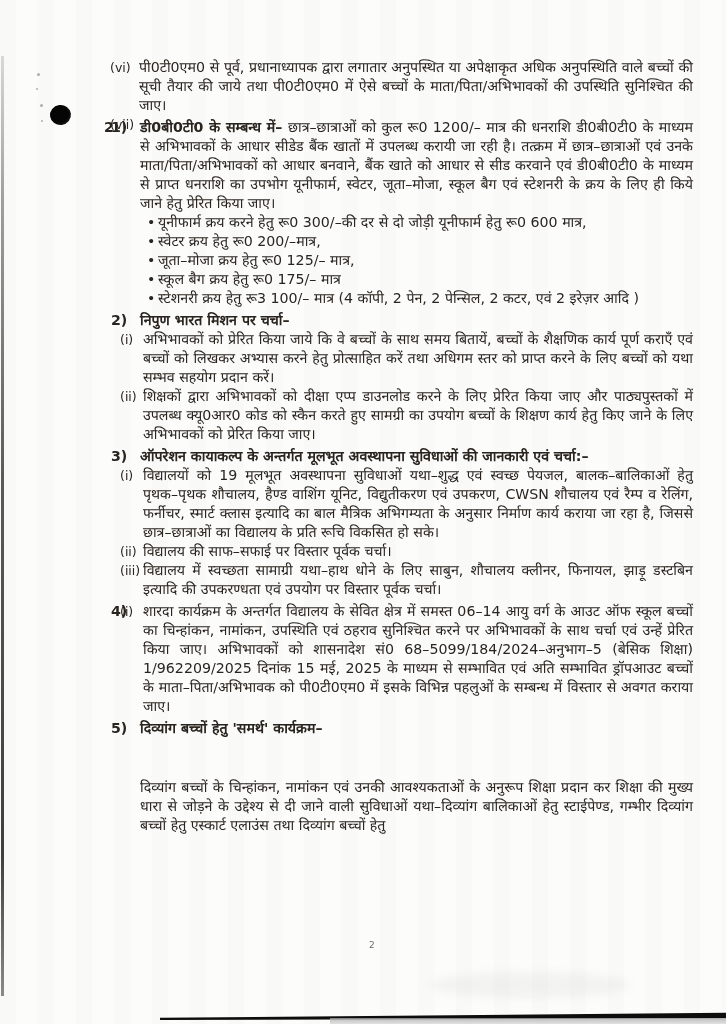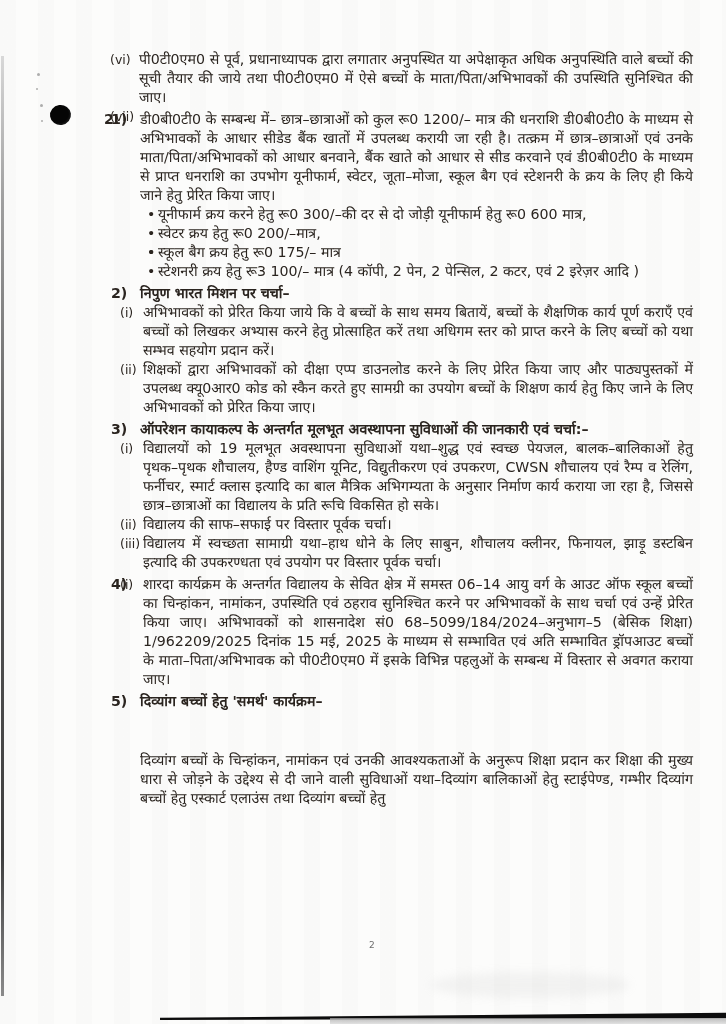--- a/index.html
+++ b/index.html
@@ -5,36 +5,36 @@
   html,body{margin:0;padding:0;}
   body{
     width:726px;height:1024px;position:relative;overflow:hidden;
     background:#fcfcfb;
     font-family:"DejaVu Sans","Liberation Sans",sans-serif;
   }
   .sheet{position:absolute;inset:0;background:
     repeating-linear-gradient(90deg, rgba(0,0,0,0.012) 0 16px, rgba(0,0,0,0) 16px 38px),
     #fcfcfb;}
   .content{
-    position:absolute;left:104px;top:50px;width:589px;
+    position:absolute;left:104px;top:58px;width:589px;
     color:#2a241f;font-size:14.2px;line-height:19px;text-align:justify;
   }
   .blk{position:relative;margin:0;}
   .lbl{position:absolute;top:0;}
   .item-roman{padding-left:35px;}
   .item-roman .lbl{left:6px;font-size:12.5px;}
   .sec-head{padding-left:22px;font-weight:700;margin-top:3px;text-align:left;}
   .sec-head .lbl{left:0;}
   .point{padding-left:36px;margin-top:2px;}
   .point .lbl{left:7px;font-weight:700;}
   .point-head{padding-left:36px;font-weight:700;margin-top:3px;text-align:left;}
   .point-head .lbl{left:7px;}
   .sub{padding-left:39px;}
   .sub .lbl{left:16px;font-size:12.5px;}
-  .lead{font-weight:400;}
+  .lead{font-weight:700;}
   .bullet{padding-left:54px;text-align:left;}
   .bullet .dot{position:absolute;left:43px;top:0;}
   .plain-para{margin-left:36px;margin-top:40px;}
   .page-num{position:absolute;left:369px;top:940px;font-size:9px;color:#6d6d6d;}
   
   .hole-punch{position:absolute;left:50px;top:105px;width:21px;height:20px;border-radius:50%;
     background:radial-gradient(ellipse at 45% 45%, #050505 55%, #2b2b2b 85%, #555 100%);
     transform:rotate(-8deg);}
   .speck{position:absolute;width:3px;height:3px;border-radius:50%;background:#9a9a9a;opacity:.8;}
   .speck.s1{left:37px;top:73px;}
@@ -90,20 +90,21 @@
       <div class="blk bullet">
         <span class="dot">•</span>
         <span>यूनीफार्म क्रय करने हेतु रू0 300/–की दर से दो जोड़ी यूनीफार्म हेतु रू0 600 मात्र,</span>
       </div>
       <div class="blk bullet">
         <span class="dot">•</span>
         <span>स्वेटर क्रय हेतु रू0 200/–मात्र,</span>
       </div>
       <div class="blk bullet">
         <span class="dot">•</span>
+        <span>जूता–मोजा क्रय हेतु रू0 125/– मात्र,</span>
       </div>
       <div class="blk bullet">
         <span class="dot">•</span>
         <span>स्कूल बैग क्रय हेतु रू0 175/– मात्र</span>
       </div>
       <div class="blk bullet">
         <span class="dot">•</span>
         <span>स्टेशनरी क्रय हेतु रू3 100/– मात्र (4 कॉपी, 2 पेन, 2 पेन्सिल, 2 कटर, एवं 2 इरेज़र आदि )</span>
       </div>
     </div>

